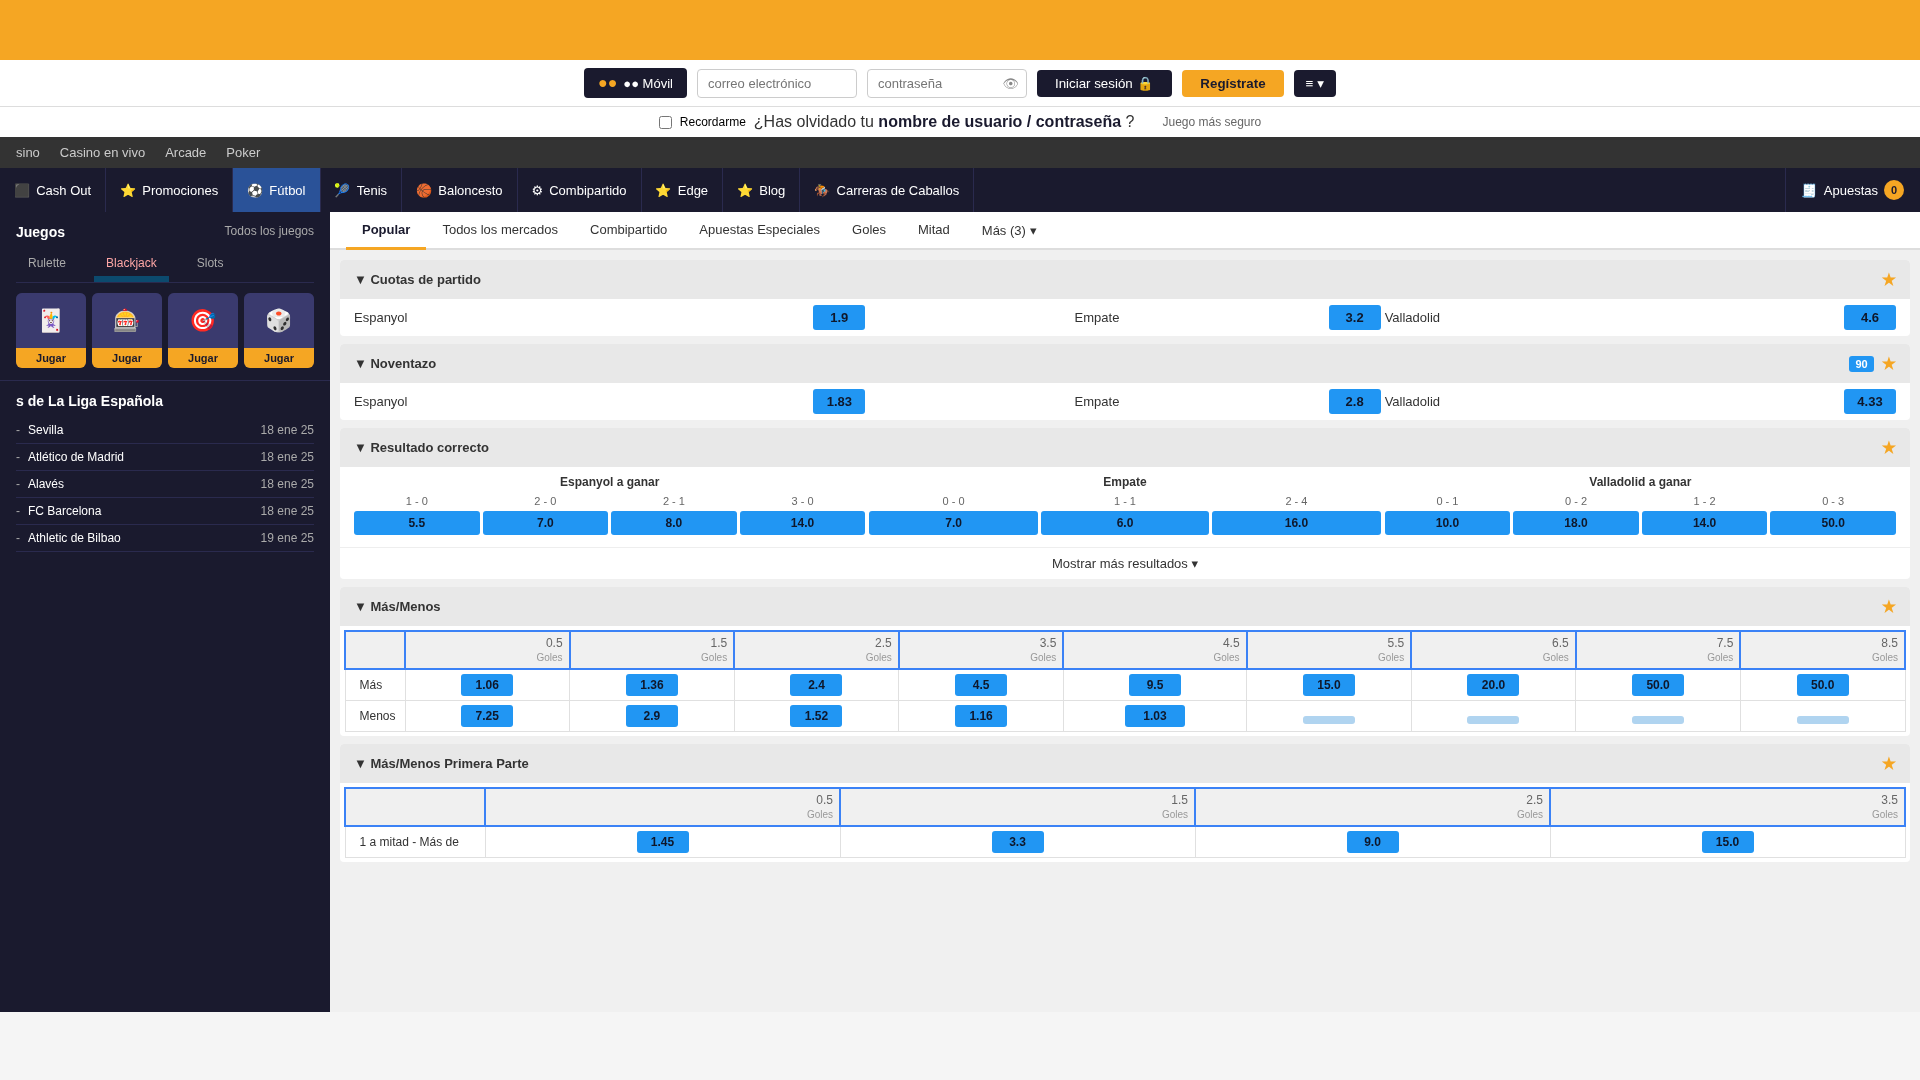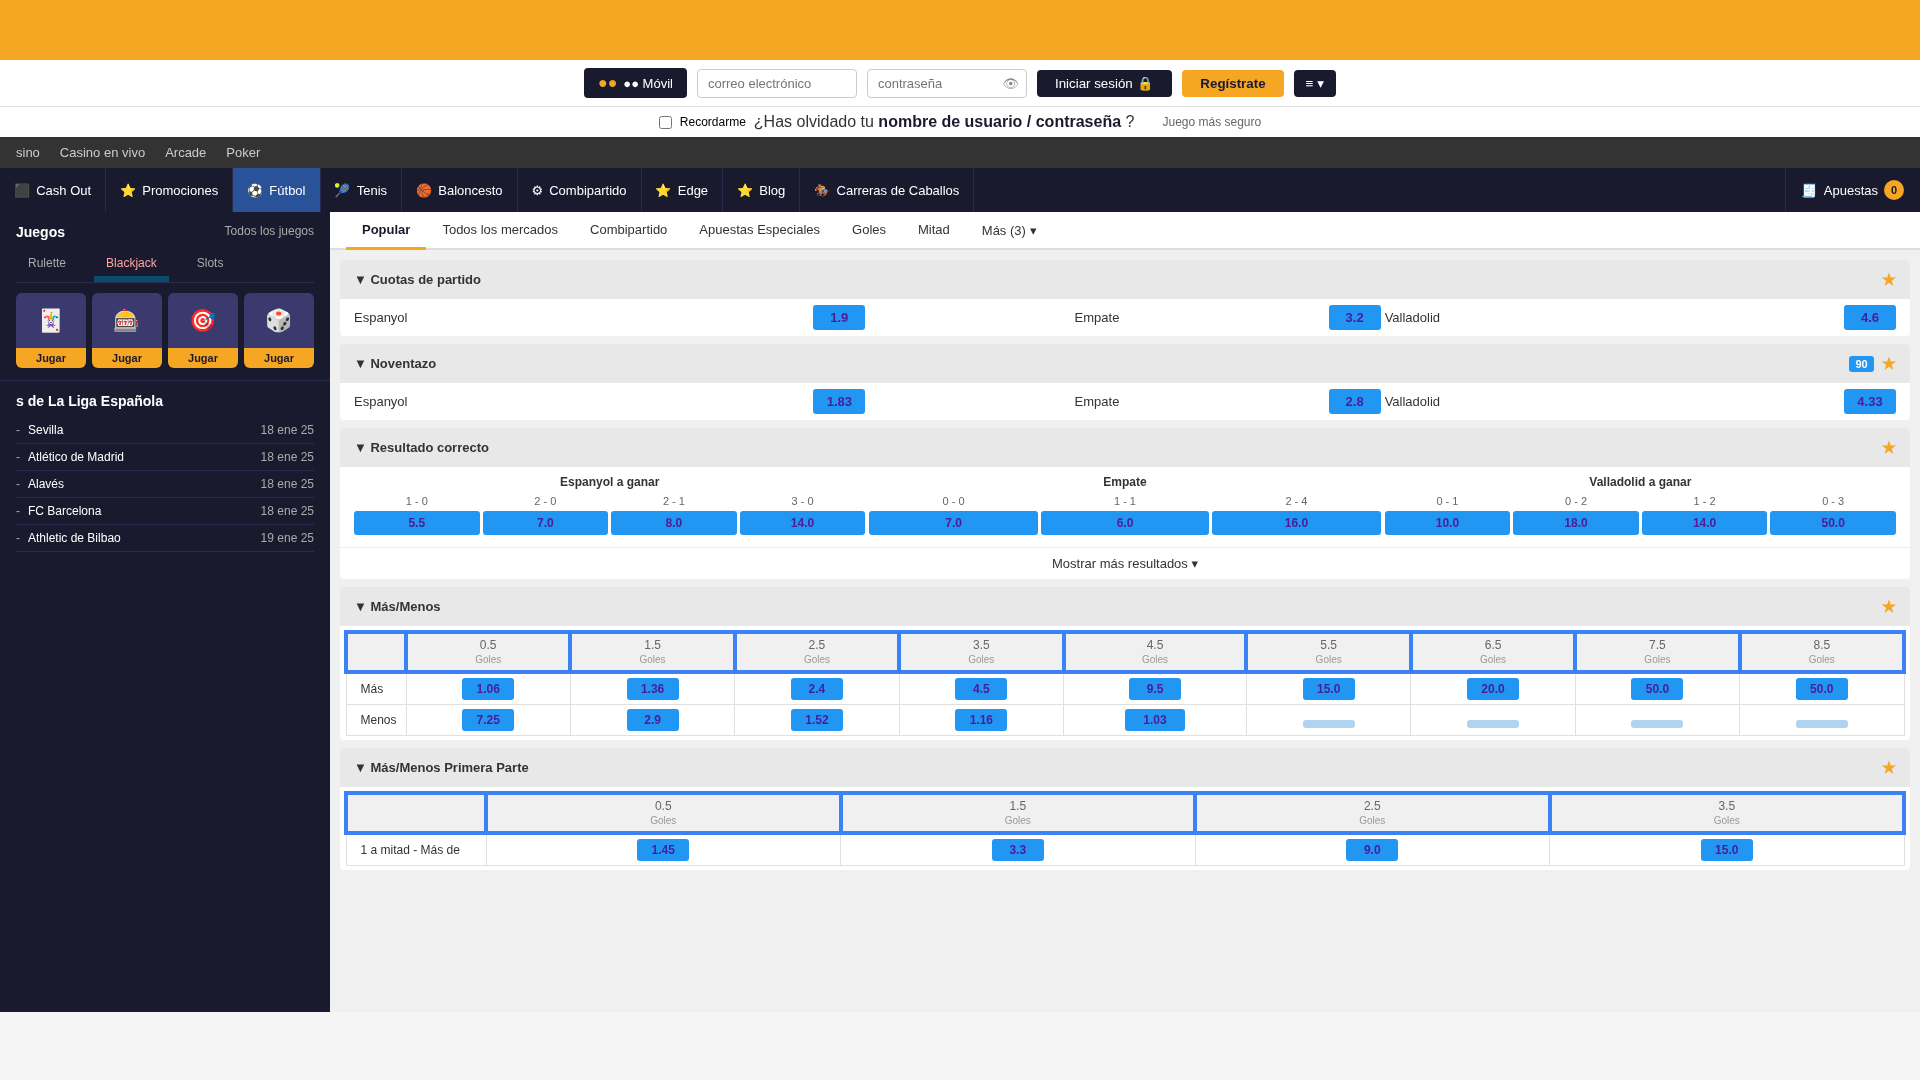--- a/index.html
+++ b/index.html
@@ -307,21 +307,21 @@
       padding: 6px 14px;
       gap: 4px;
     }
     .odds-team {
       flex: 1;
       font-size: 13px;
       color: #333;
     }
     .odds-btn {
       background: #2196f3;
-      color: #4c1d95;
+      color: #0f172a;
       border: none;
       border-radius: 3px;
       padding: 5px 12px;
       font-size: 13px;
       font-weight: bold;
       cursor: pointer;
       min-width: 52px;
       text-align: center;
     }
     .odds-btn.inactive {
@@ -339,24 +339,24 @@
 
     
     .masomenos-table {
       width: 100%;
       border-collapse: collapse;
       font-size: 12px;
     }
     .masomenos-table th {
       background: #f0f0f0;
       padding: 4px 6px;
-      text-align: center;
+      text-align: right;
       color: #666;
       font-weight: normal;
-      border: 4px solid #3b82f6;
+      border: 2px solid #3b82f6;
     }
     .masomenos-table td {
       padding: 4px 6px;
       text-align: center;
       border: 1px solid #e0e0e0;
     }
     .masomenos-table .row-label {
       text-align: left;
       color: #333;
       padding-left: 14px;

